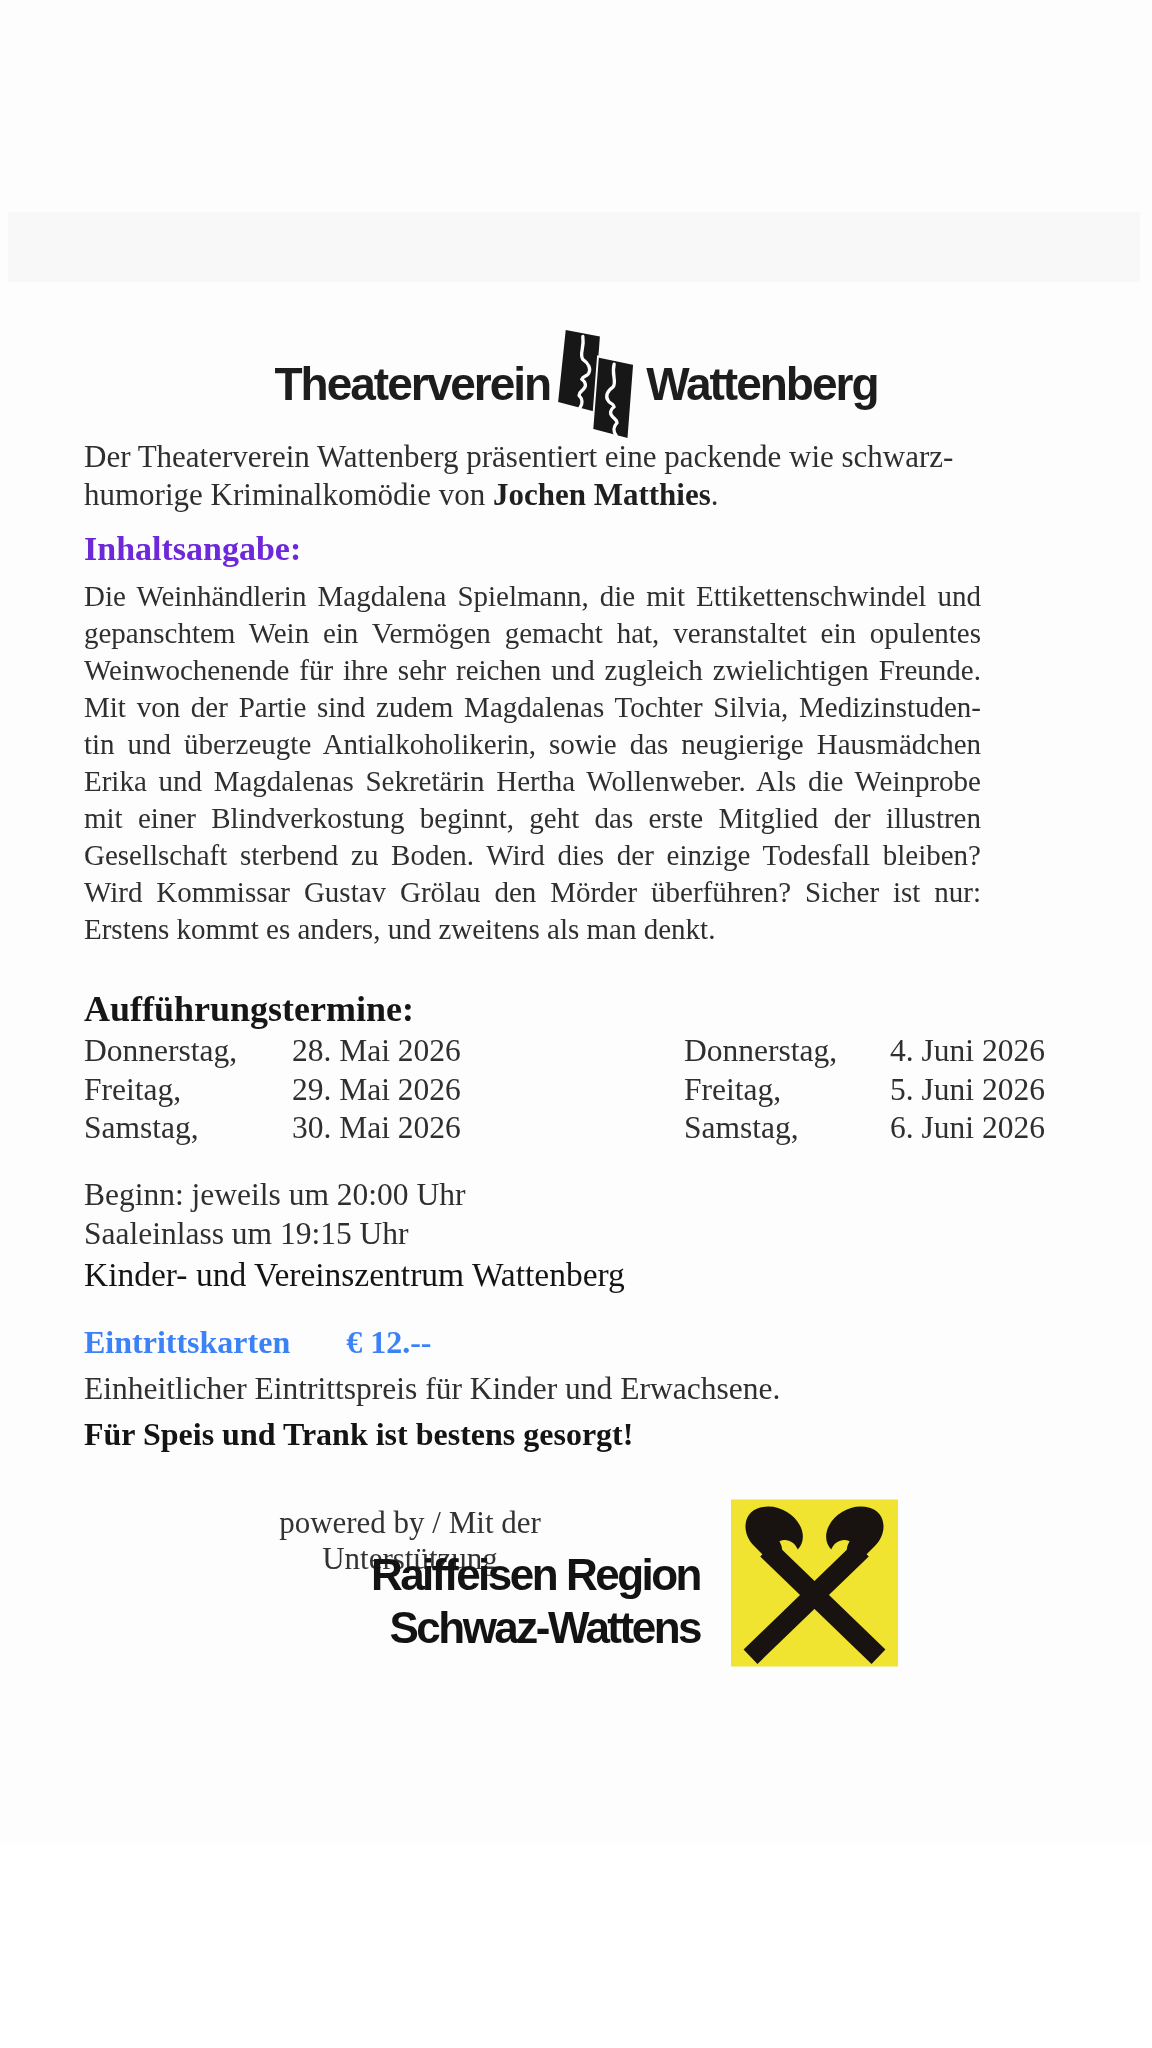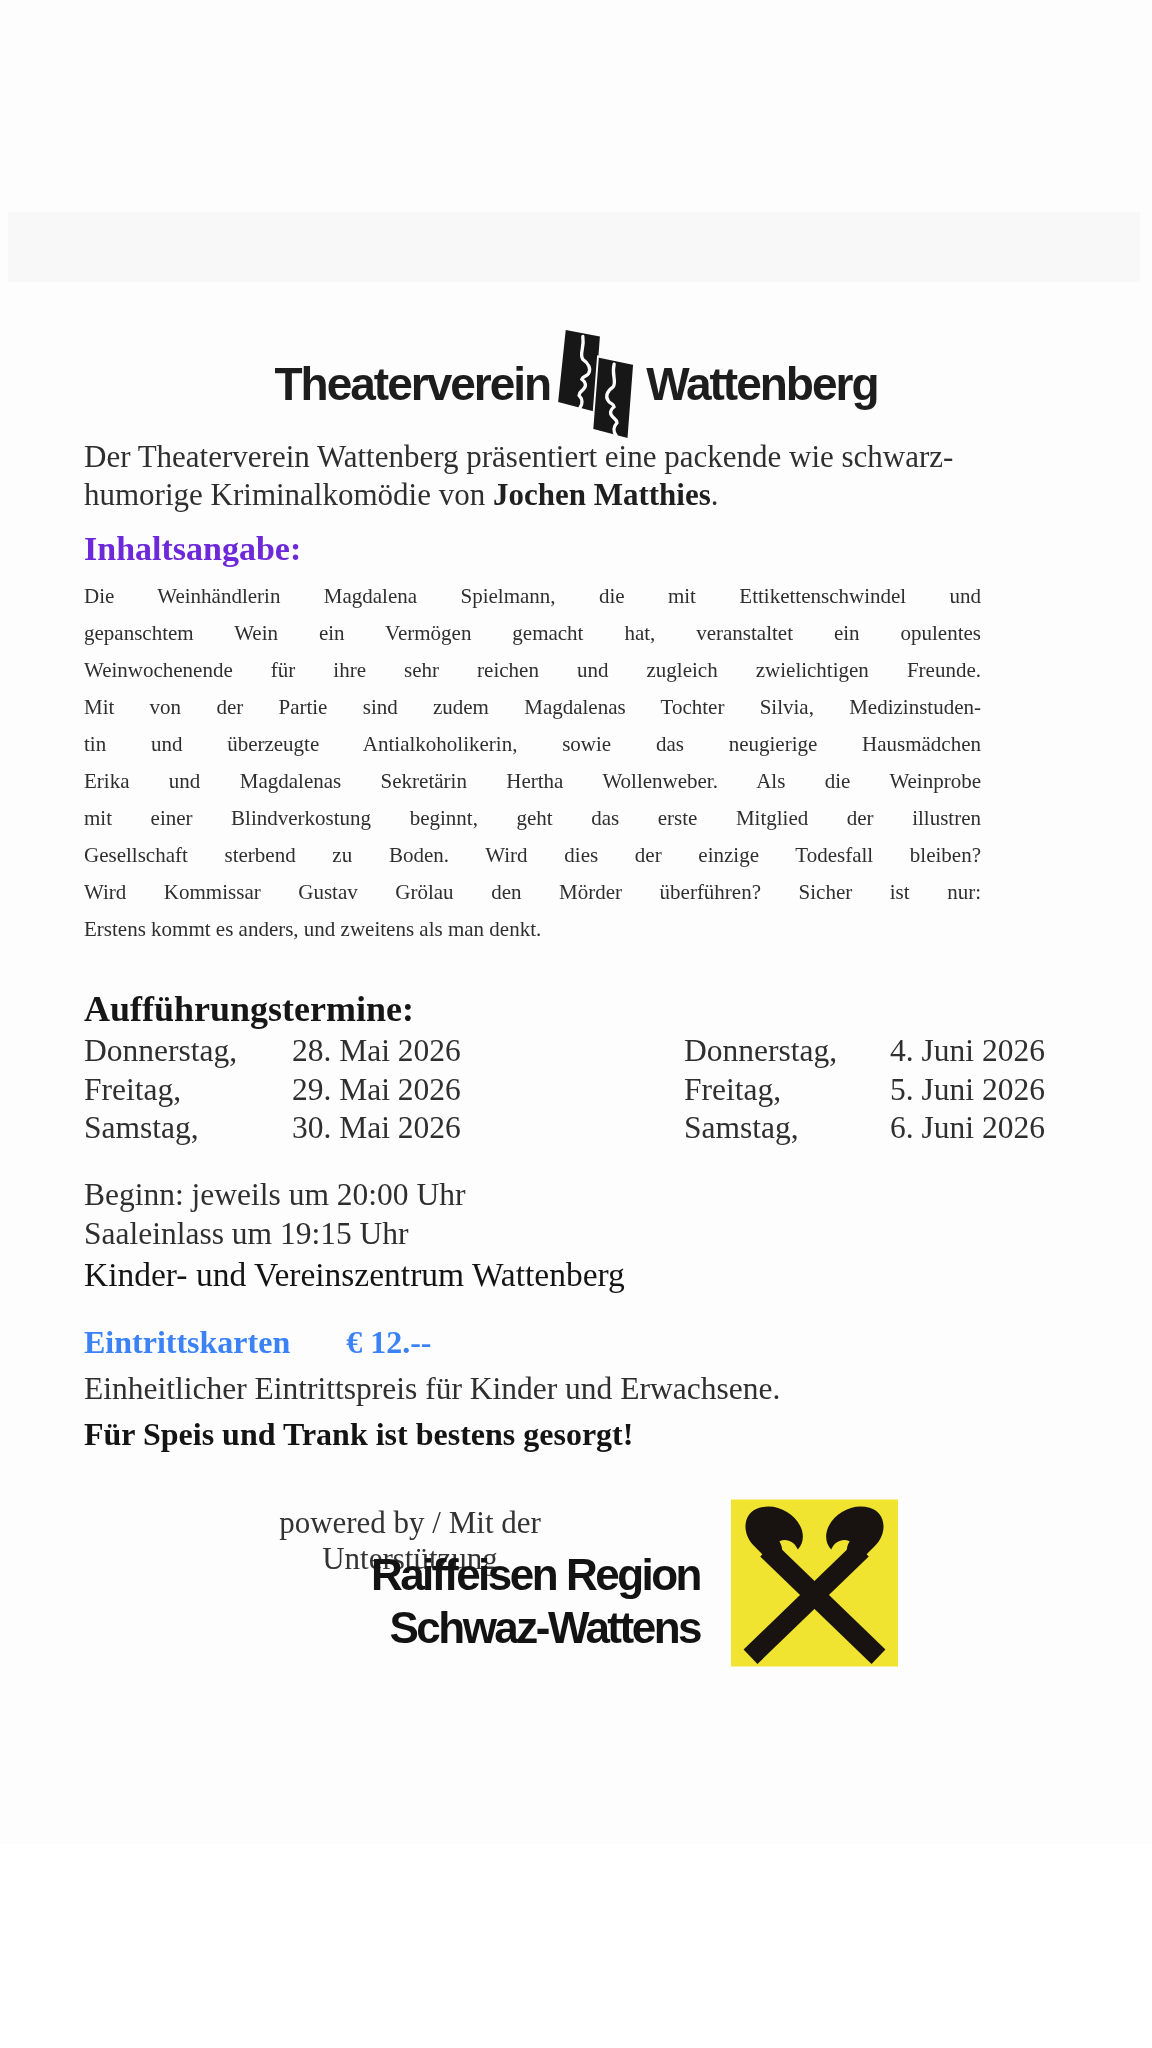--- a/index.html
+++ b/index.html
@@ -18,21 +18,21 @@
     font-size:46px;letter-spacing:-2px;color:#1d1d1d;
   }
   .brand-logo{width:84px;height:112px;margin:0 6px;flex:0 0 auto;}
 
   
   .intro{position:absolute;top:438px;left:84px;width:897px;font-size:31px;line-height:38px;}
   .intro b{color:#1f1f1f;}
 
   
   .synopsis-h{position:absolute;top:530px;left:84px;font-size:34px;font-weight:bold;color:#6d28d9;}
-  .synopsis{position:absolute;top:578px;left:84px;width:897px;font-size:21px;line-height:37px;}
+  .synopsis{position:absolute;top:578px;left:84px;width:897px;font-size:29px;line-height:37px;}
   .jl{text-align:justify;text-align-last:justify;}
   .jl-last{text-align:left;}
 
   
   .sched-h{position:absolute;top:988px;left:84px;width:897px;
     font-weight:bold;font-size:36px;color:#161616;}
   .sched{position:absolute;top:1032px;left:84px;width:980px;font-size:31.5px;line-height:38.5px;}
   .srow{display:flex;gap:28px;}
   .sday{width:180px;}
   .sdate{width:364px;}

